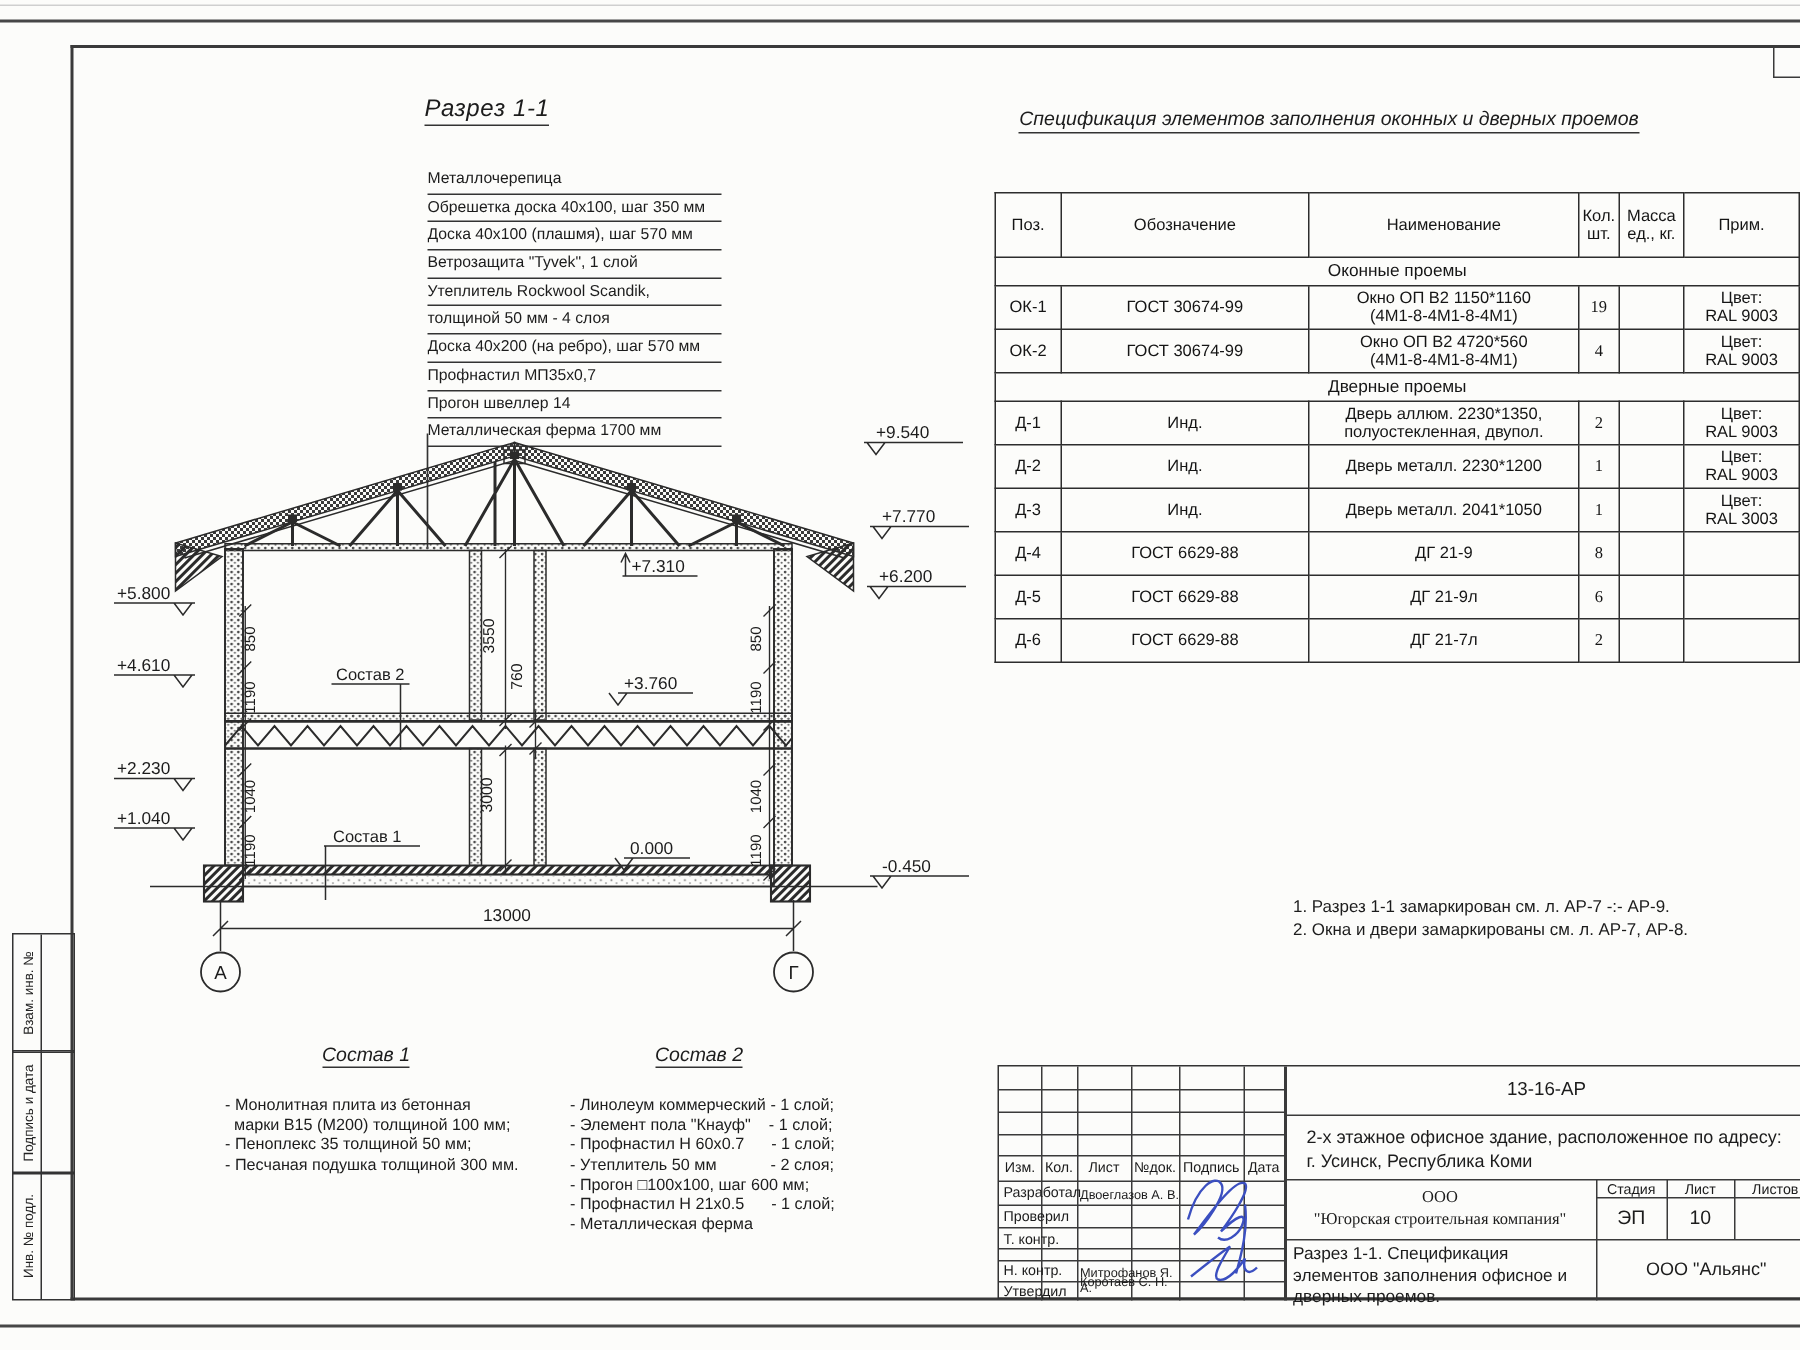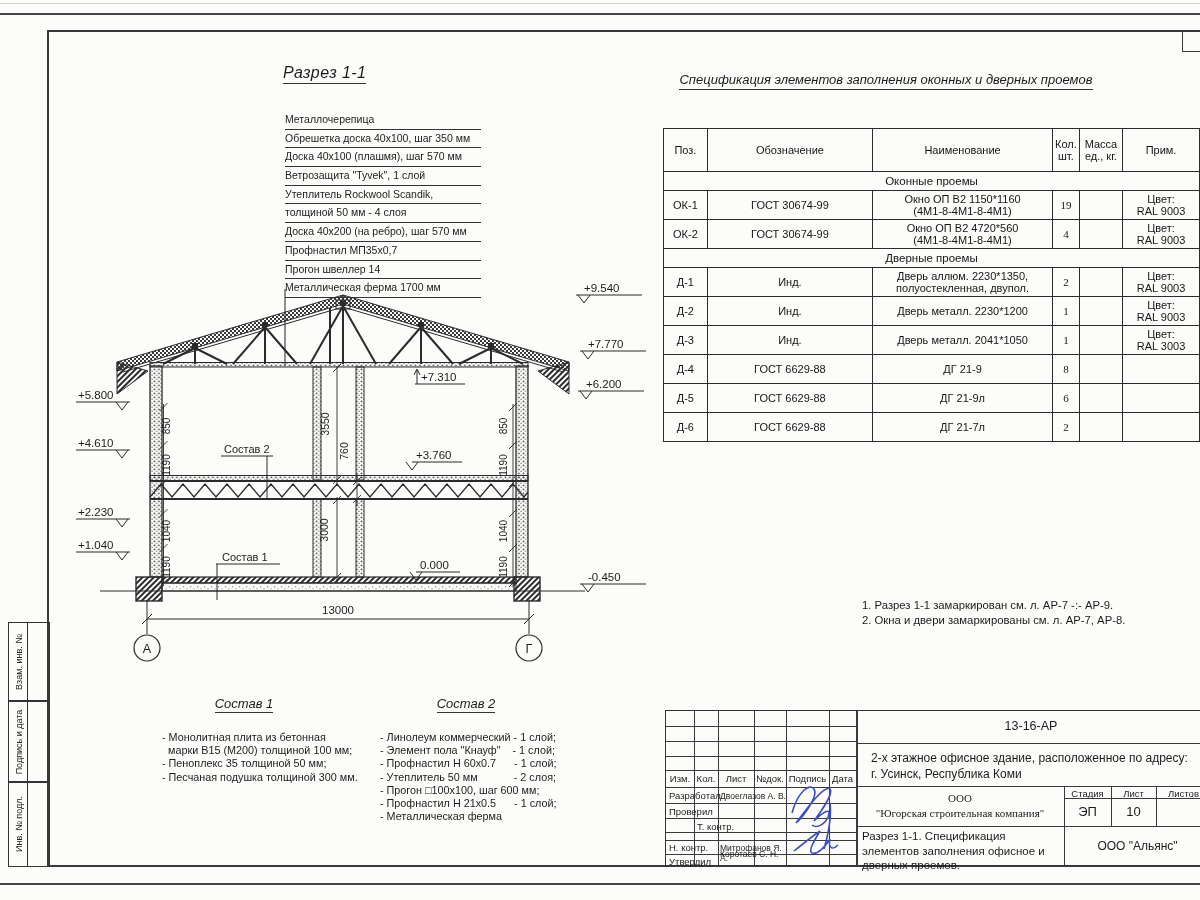--- a/index.html
+++ b/index.html
@@ -346,21 +346,21 @@
     </table>
 
   <div class="abs notes" style="left:862px;top:598px;">
     <div>1. Разрез 1-1 замаркирован см. л. АР-7 -:- АР-9.</div>
     <div>2. Окна и двери замаркированы см. л. АР-7, АР-8.</div>
   </div>
 
   <div class="abs" style="left:198px;top:694px;width:92px;text-align:center;">
     <span class="comp-title">Состав 1</span>
   </div>
-  <div class="abs" style="left:150px;top:731px;margin-left:12px;">
+  <div class="abs" style="left:150px;top:731px;">
     <div class="comp-item">- Монолитная плита из бетонная</div>
     <div class="comp-item">  марки В15 (М200) толщиной 100 мм;</div>
     <div class="comp-item">- Пеноплекс 35 толщиной 50 мм;</div>
     <div class="comp-item">- Песчаная подушка толщиной 300 мм.</div>
   </div>
   <div class="abs" style="left:420px;top:694px;width:92px;text-align:center;">
     <span class="comp-title">Состав 2</span>
   </div>
   <div class="abs" style="left:380px;top:731px;">
     <div class="comp-item">- Линолеум коммерческий - 1 слой;</div>
@@ -402,21 +402,21 @@
 
     <div class="tb-lbl" style="left:0;top:62px;width:28px;text-align:center;">Изм.</div>
     <div class="tb-lbl" style="left:28px;top:62px;width:24px;text-align:center;">Кол.</div>
     <div class="tb-lbl" style="left:52px;top:62px;width:36px;text-align:center;">Лист</div>
     <div class="tb-lbl" style="left:88px;top:62px;width:32px;text-align:center;">№док.</div>
     <div class="tb-lbl" style="left:120px;top:62px;width:43px;text-align:center;">Подпись</div>
     <div class="tb-lbl" style="left:163px;top:62px;width:27px;text-align:center;">Дата</div>
 
     <div class="tb-lbl" style="left:3px;top:79px;">Разработал</div>
     <div class="tb-lbl" style="left:3px;top:95px;">Проверил</div>
-    <div class="tb-lbl" style="left:3px;top:110px;margin-left:28px;">Т. контр.</div>
+    <div class="tb-lbl" style="left:3px;top:110px;">Т. контр.</div>
     <div class="tb-lbl" style="left:3px;top:131px;">Н. контр.</div>
     <div class="tb-lbl" style="left:3px;top:145px;">Утвердил</div>
 
     <div class="tb-name" style="left:54px;top:80px;width:66px;">Двоеглазов А. В.</div>
     <div class="tb-name" style="left:54px;top:96px;width:66px;margin-top:42px;">Коротаев С. Н.</div>
     <div class="tb-name" style="left:54px;top:132px;width:66px;">Митрофанов Я. А.</div>
 
     <svg class="abs" style="left:118px;top:62px;" width="75" height="94" viewBox="0 0 75 94" fill="none">
       <path d="M8,40 C14,18 26,10 30,16 C35,23 18,45 12,50 C24,34 40,12 46,16 C50,20 36,40 30,48 C40,38 48,34 44,44 C41,51 33,56 28,52" stroke="#3b4fc0" stroke-width="1.6"></path>
       <path d="M10,78 C20,70 30,62 36,58 C30,68 24,78 28,80 C34,82 42,72 46,66 C44,74 48,78 54,72 M46,30 C48,46 44,62 40,76" stroke="#3b4fc0" stroke-width="1.6"></path>

